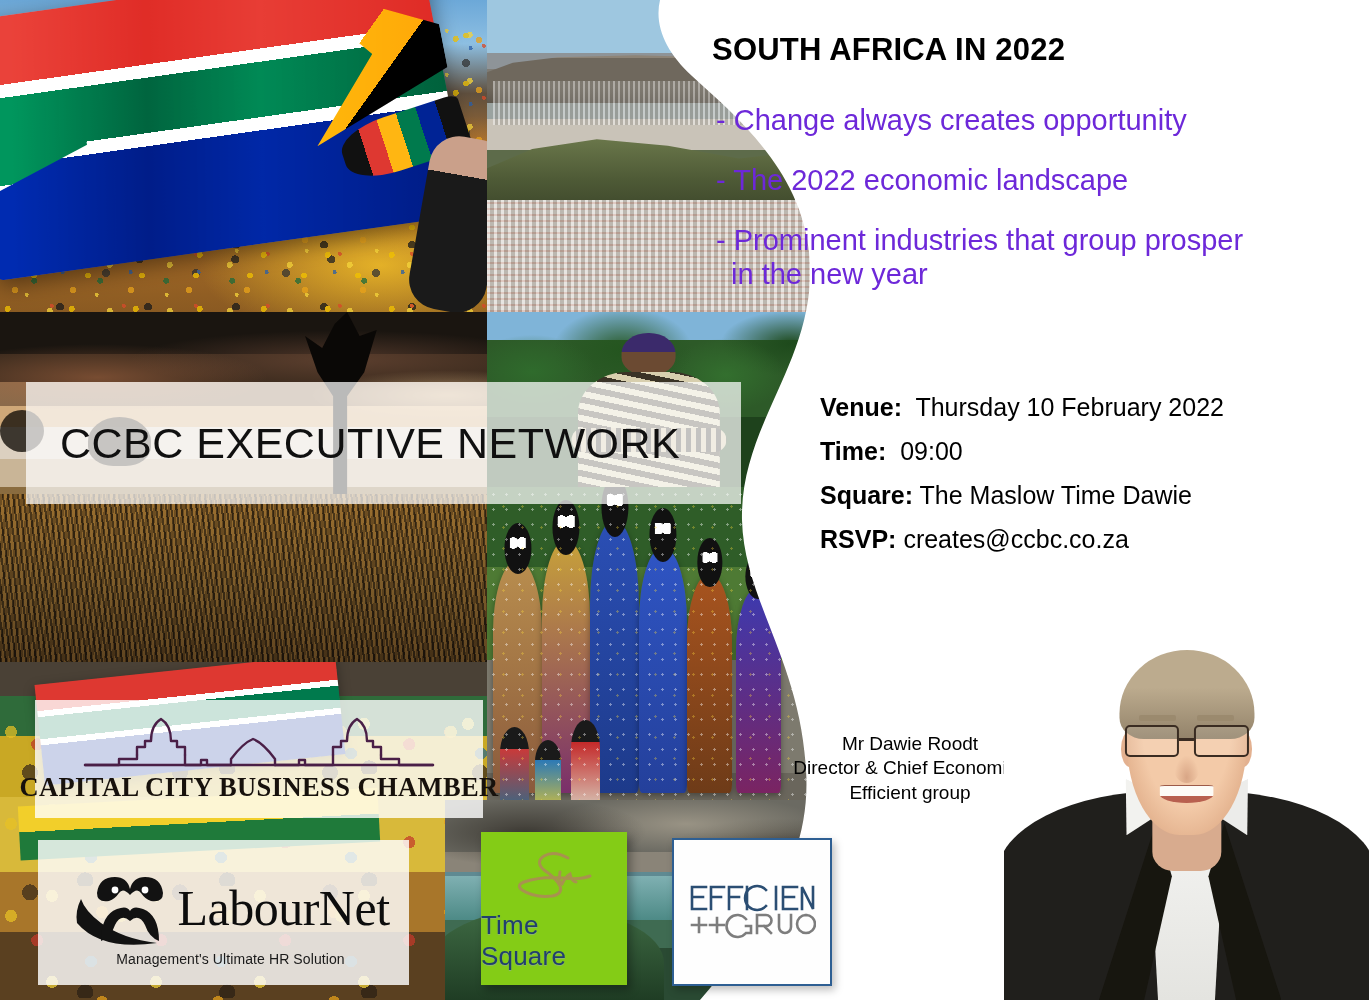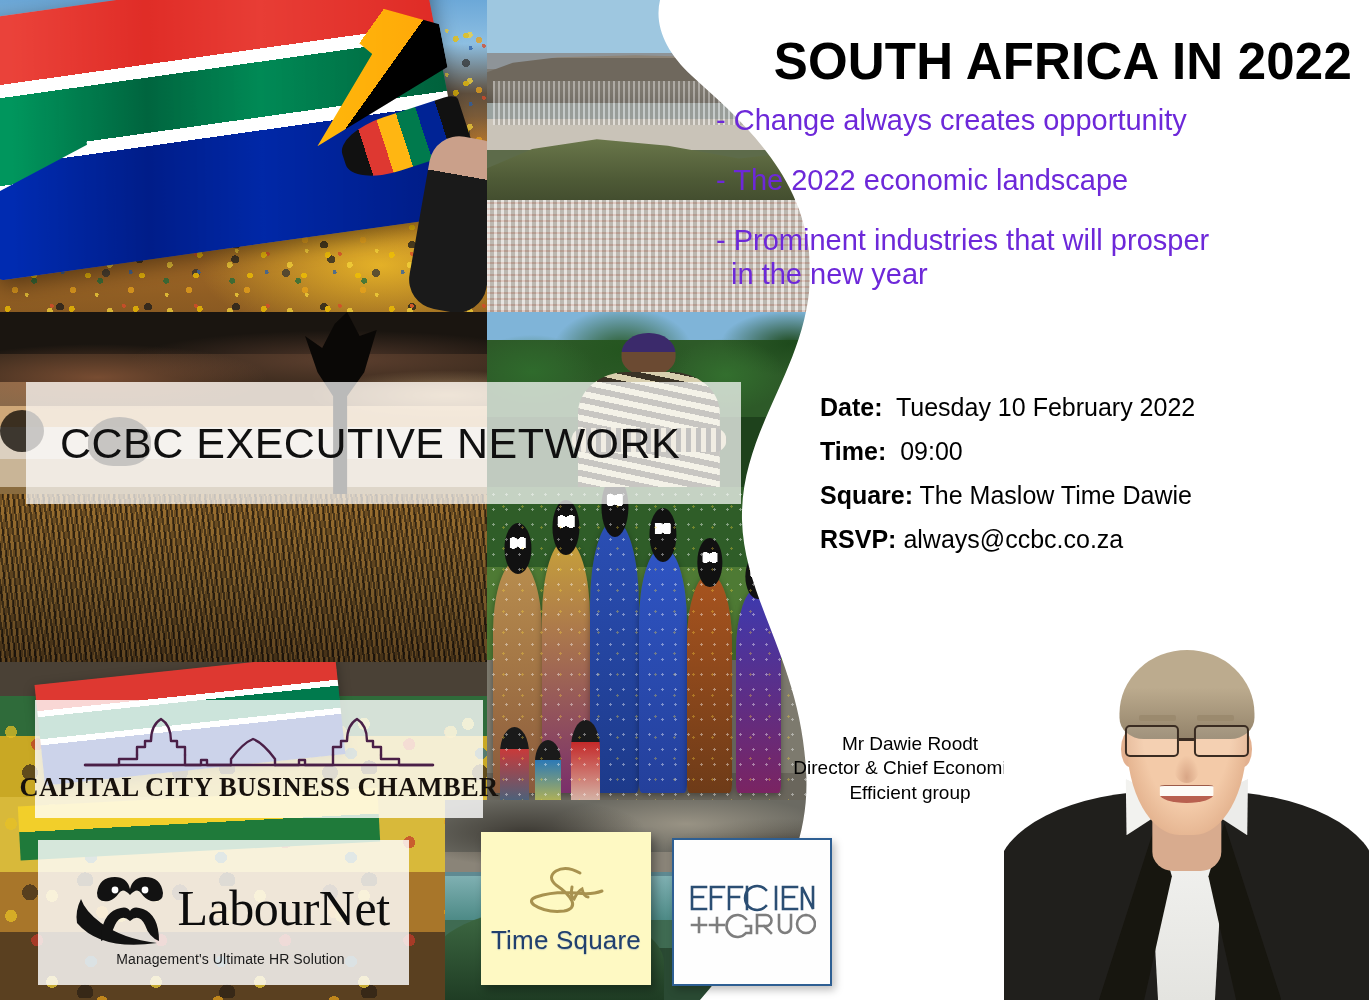--- a/index.html
+++ b/index.html
@@ -240,22 +240,22 @@
   #white-panel {
     position: absolute; left: 0; top: 0;
     width: 1369px; height: 1000px;
     background: #ffffff;
     clip-path: path("M 660 0 L 1369 0 L 1369 1000 L 700 1000 C 760 930 812 860 806 770 C 800 660 744 600 742 520 C 740 430 806 370 810 280 C 814 180 740 120 692 76 C 666 52 654 26 660 0 Z");
   }
 
   
   #headline {
     position: absolute; left: 712px; top: 32px; width: 640px;
-    text-align: right;
-    font-size: 51px; font-weight: 700; letter-spacing: .2px;
+    text-align: left;
+    font-size: 31px; font-weight: 700; letter-spacing: .2px;
     color: #000;
   }
   #bullets { position: absolute; left: 716px; top: 104px; width: 648px; }
   .bullet {
     font-size: 29px; color: #6d28d9; line-height: 1.17;
     margin-bottom: 26px; text-indent: -15px; padding-left: 15px;
     white-space: pre-line;
   }
 
   #details { position: absolute; left: 820px; top: 392px; width: 520px; }
@@ -384,22 +384,22 @@
     font-family: "Liberation Serif", serif;
     font-size: 50px; color: #0d0d0d; letter-spacing: -.5px;
     margin-left: -14px; line-height: 1;
   }
   .ln-tag {
     font-size: 14px; color: #1a1a1a; letter-spacing: .1px;
   }
 
   
   #logo-timesquare {
-    left: 481px; top: 832px; width: 170px; height: 153px;
-    background: #fef9c3;
+    left: 481px; top: 832px; width: 146px; height: 153px;
+    background: #84cc16;
     box-shadow: 4px 5px 9px rgba(0,0,0,.33);
     display: flex; flex-direction: column;
     align-items: center; justify-content: center;
   }
   .sun-mark { width: 92px; height: 62px; display: block; margin-bottom: 2px; }
   .ts-word {
     font-size: 26px; color: #21406e; letter-spacing: .2px;
     text-shadow: 0 1px 1px rgba(150,165,190,.55);
   }
 
@@ -479,40 +479,40 @@
     </div>
   </div>
 
   <div id="white-panel"></div>
 
   <div id="headline">SOUTH AFRICA IN 2022</div>
 
   <div id="bullets">
     <div class="bullet">- Change always creates opportunity</div>
     <div class="bullet">- The 2022 economic landscape</div>
-    <div class="bullet">- Prominent industries that will prosper
+    <div class="bullet">- Prominent industries that group prosper
   in the new year</div>
   </div>
 
   <div id="details">
     <div class="detail-row">
-      <span class="k">Date</span><span class="k">:</span>&nbsp;
-      <span>Tuesday 10 February 2022</span>
+      <span class="k">Venue</span><span class="k">:</span>&nbsp;
+      <span>Thursday 10 February 2022</span>
     </div>
     <div class="detail-row">
       <span class="k">Time</span><span class="k">:</span>&nbsp;
       <span>09:00</span>
     </div>
     <div class="detail-row">
       <span class="k">Square</span><span class="k">:</span>
       <span>The Maslow Time Dawie</span>
     </div>
     <div class="detail-row">
       <span class="k">RSVP</span><span class="k">:</span>
-      <span>always@ccbc.co.za</span>
+      <span>creates@ccbc.co.za</span>
     </div>
   </div>
 
   <div id="speaker">Mr Dawie Roodt
 Director &amp; Chief Economist,
 Efficient group</div>
 
   <div id="speaker-photo">
     <div class="sp-suit"></div>
     <div class="sp-shirt"></div>

